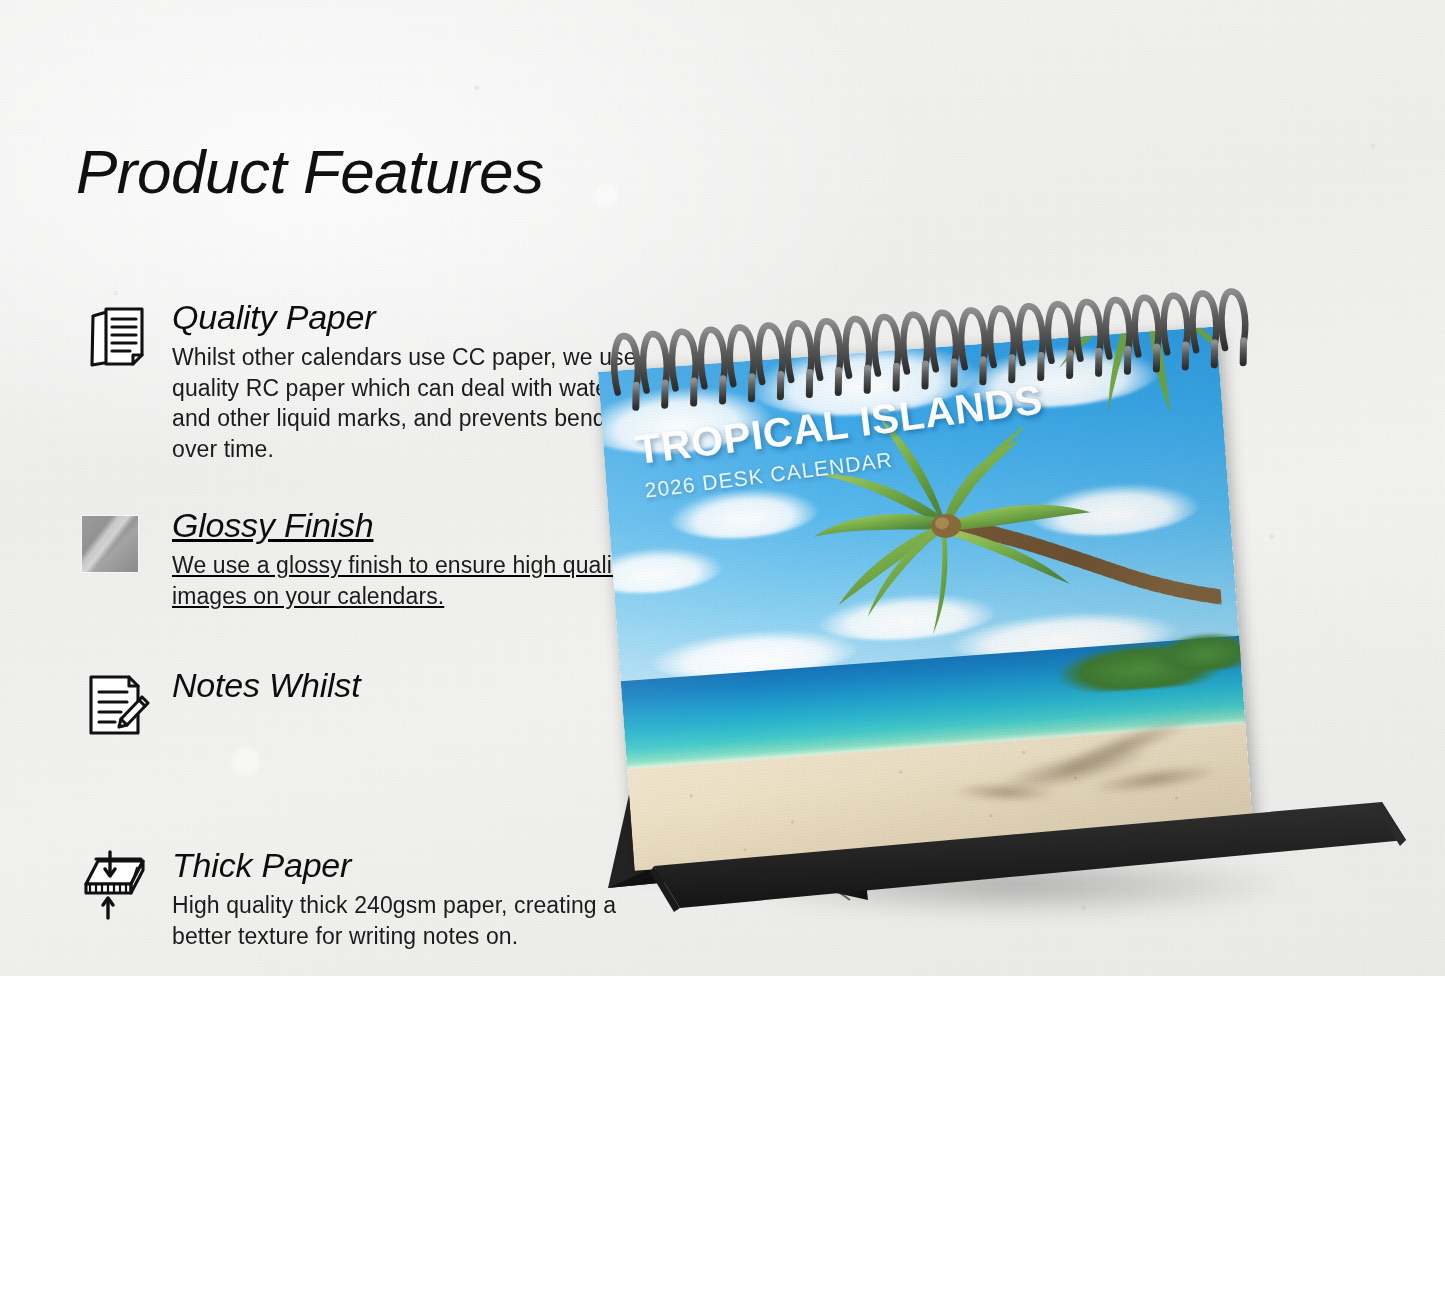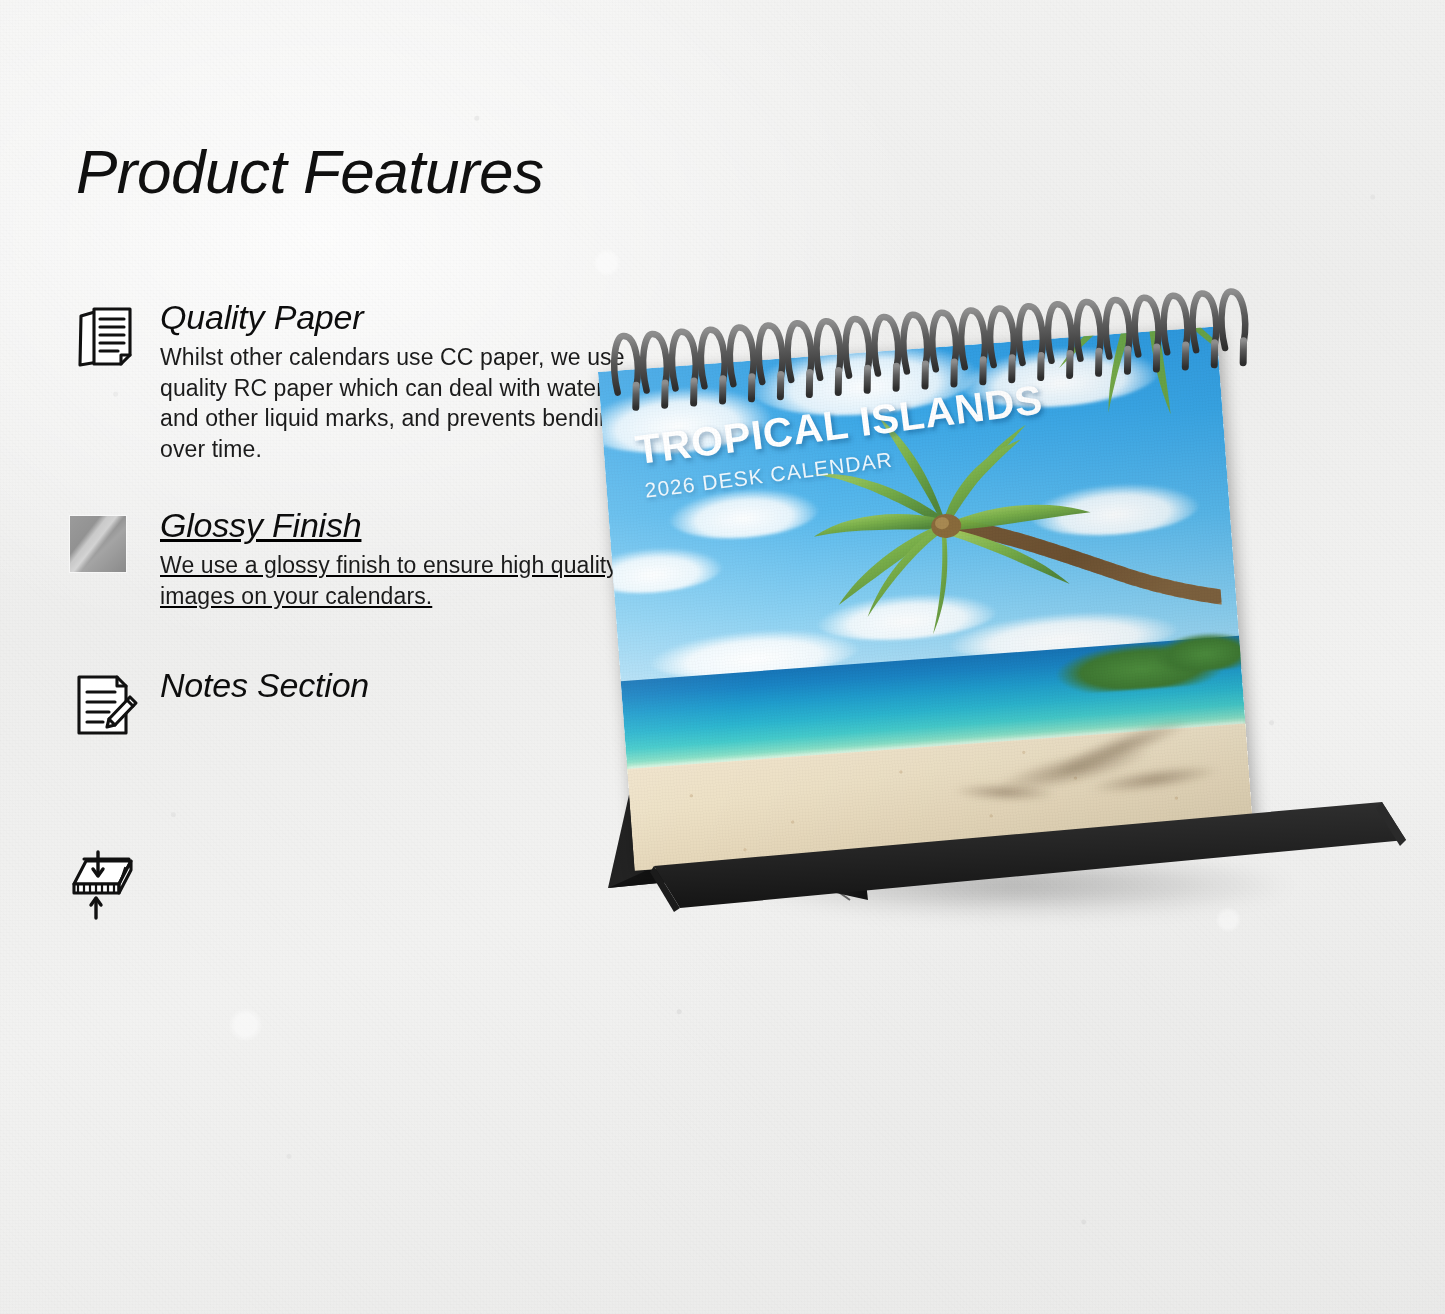--- a/index.html
+++ b/index.html
@@ -3,21 +3,21 @@
 <meta charset="utf-8">
 <style>
   html, body {
     margin: 0;
     padding: 0;
     background: #ffffff;
   }
   #page {
     position: relative;
     width: 1445px;
-    height: 1314px;
+    height: 976px;
     overflow: hidden;
     background: #f1f1f0;
     font-family: "Liberation Sans", sans-serif;
   }
 
   
   .bg-base {
     position: absolute;
     inset: 0;
     background:
@@ -62,21 +62,21 @@
     font-size: 62px;
     font-style: italic;
     font-weight: 400;
     color: #101010;
     letter-spacing: -0.5px;
     white-space: nowrap;
   }
 
   .feature {
     position: absolute;
-    left: 68px;
+    left: 80px;
     width: 560px;
   }
   .feature .ficon {
     position: absolute;
     left: 0;
     top: 0;
     width: 74px;
     height: 74px;
   }
   .feature .ftext {
@@ -348,21 +348,21 @@
           <line x1="19" y1="34" x2="47" y2="34"></line>
           <line x1="19" y1="44" x2="41" y2="44"></line>
           <line x1="19" y1="54" x2="35" y2="54"></line>
           <path d="M62 29 L68 35 L47 57 L39 59 L41 51 Z" fill="#ffffff"></path>
           <path d="M59 32 L65 38"></path>
           <path d="M41 51 L47 57"></path>
         </g>
       </svg>
     </div>
     <div class="ftext">
-      <h3>Notes Section</h3>
+      <h3>Notes Whilst</h3>
     </div>
   </div>
 
   <div class="feature" id="feature-3">
     <div class="ficon">
       <svg viewBox="0 0 74 74" xmlns="http://www.w3.org/2000/svg">
         <g fill="none" stroke="#111111" stroke-width="3.1" stroke-linejoin="round" stroke-linecap="round">
           <path d="M16 11 L61 11 L61 11 Z"></path>
           <path d="M6 36 L18 13 L63 13 L51 36 Z" fill="#ffffff"></path>
           <path d="M6 36 L6 45 L51 45 L51 36 Z" fill="#ffffff"></path>
@@ -378,20 +378,24 @@
             <line x1="57" y1="20" x2="51" y2="38"></line>
           </g>
         </g>
         <g fill="none" stroke="#111111" stroke-width="3.4" stroke-linecap="round" stroke-linejoin="round">
           <line x1="30" y1="4" x2="30" y2="27"></line>
           <path d="M25 21 L30 28 L35 21"></path>
           <line x1="28" y1="70" x2="28" y2="51"></line>
           <path d="M23 57 L28 50 L33 57"></path>
         </g>
       </svg>
+    </div>
+    <div class="ftext">
+      <h3>Thick Paper</h3>
+      <p>High quality thick 240gsm paper, creating a better texture for writing notes on.</p>
     </div>
   </div>
 
   <div id="calendar">
 
     <div class="cal-drop-shadow"></div>
 
     <div class="easel">
       <svg viewBox="0 0 830 620" xmlns="http://www.w3.org/2000/svg">
         <defs>

